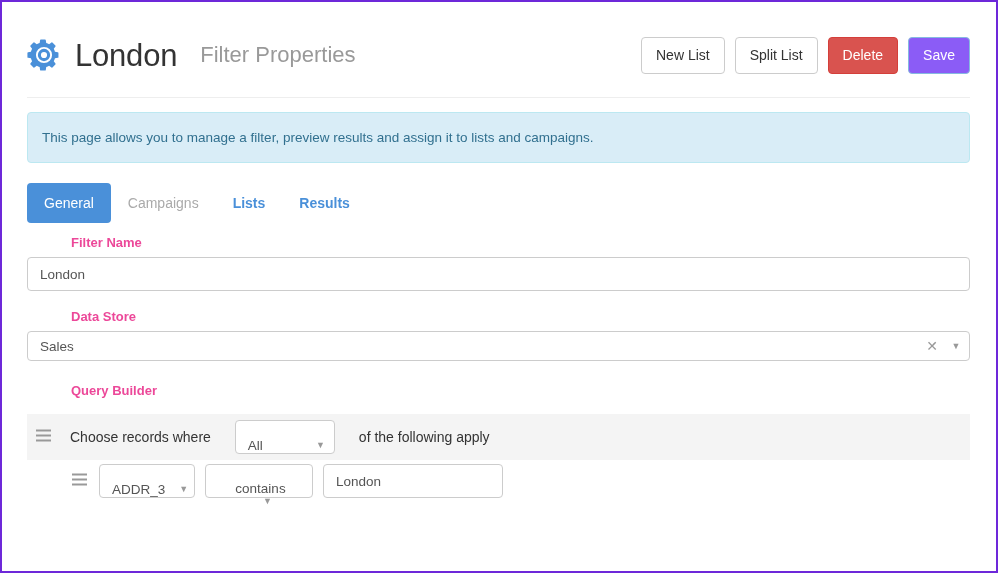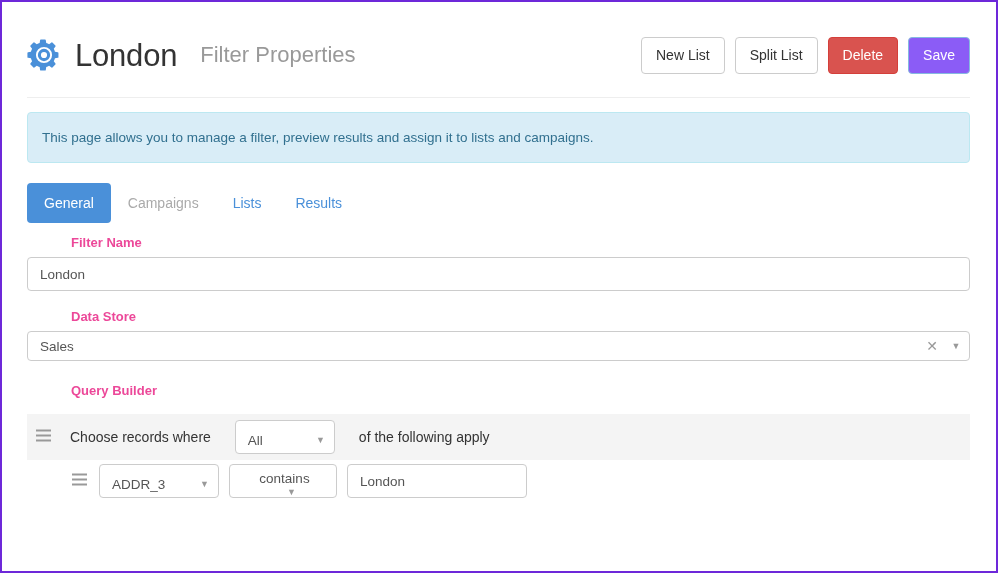--- a/index.html
+++ b/index.html
@@ -143,20 +143,21 @@
   .tab-active {
     background: #4a90d9;
     color: #ffffff;
   }
   .tab-disabled {
     color: #aaaaaa;
     cursor: default;
   }
   .tab-link {
     color: #4a90d9;
+    font-weight: bold;
   }
 
   
   .field-label {
     position: absolute;
     font-size: 13px;
     font-weight: bold;
     color: #ec4899;
     line-height: 1;
     padding-left: 44px;
@@ -247,40 +248,40 @@
   .qb-select {
     height: 34px;
     border: 1px solid #cccccc;
     border-radius: 4px;
     background: #ffffff;
     display: inline-flex;
     align-items: center;
     justify-content: space-between;
     font-size: 13.5px;
     color: #555555;
-    padding: 6px 9px 0 12px;
+    padding: 16px 9px 0 12px;
     cursor: pointer;
     margin: 0 9px;
   }
   .qb-select .caret {
     color: #999999;
     font-size: 9px;
     margin-left: 14px;
   }
   .sel-all { width: 100px; }
 
   .qb-rule {
     position: absolute;
     left: 70px;
     top: 462px;
     display: flex;
     align-items: center;
   }
   .qb-rule .grip-icon { margin-right: 12px; }
-  .sel-field { width: 120px; margin: 0 10px 0 0; justify-content: space-between; }
+  .sel-field { width: 96px; margin: 0 10px 0 0; justify-content: space-between; }
   .sel-operator { width: 108px; margin: 0 10px 0 0; flex-direction: column; }
   .rule-value {
     width: 180px;
     height: 34px;
     border: 1px solid #cccccc;
     border-radius: 4px;
     background: #ffffff;
     font-family: "Liberation Sans", sans-serif;
     font-size: 13.5px;
     color: #555555;

